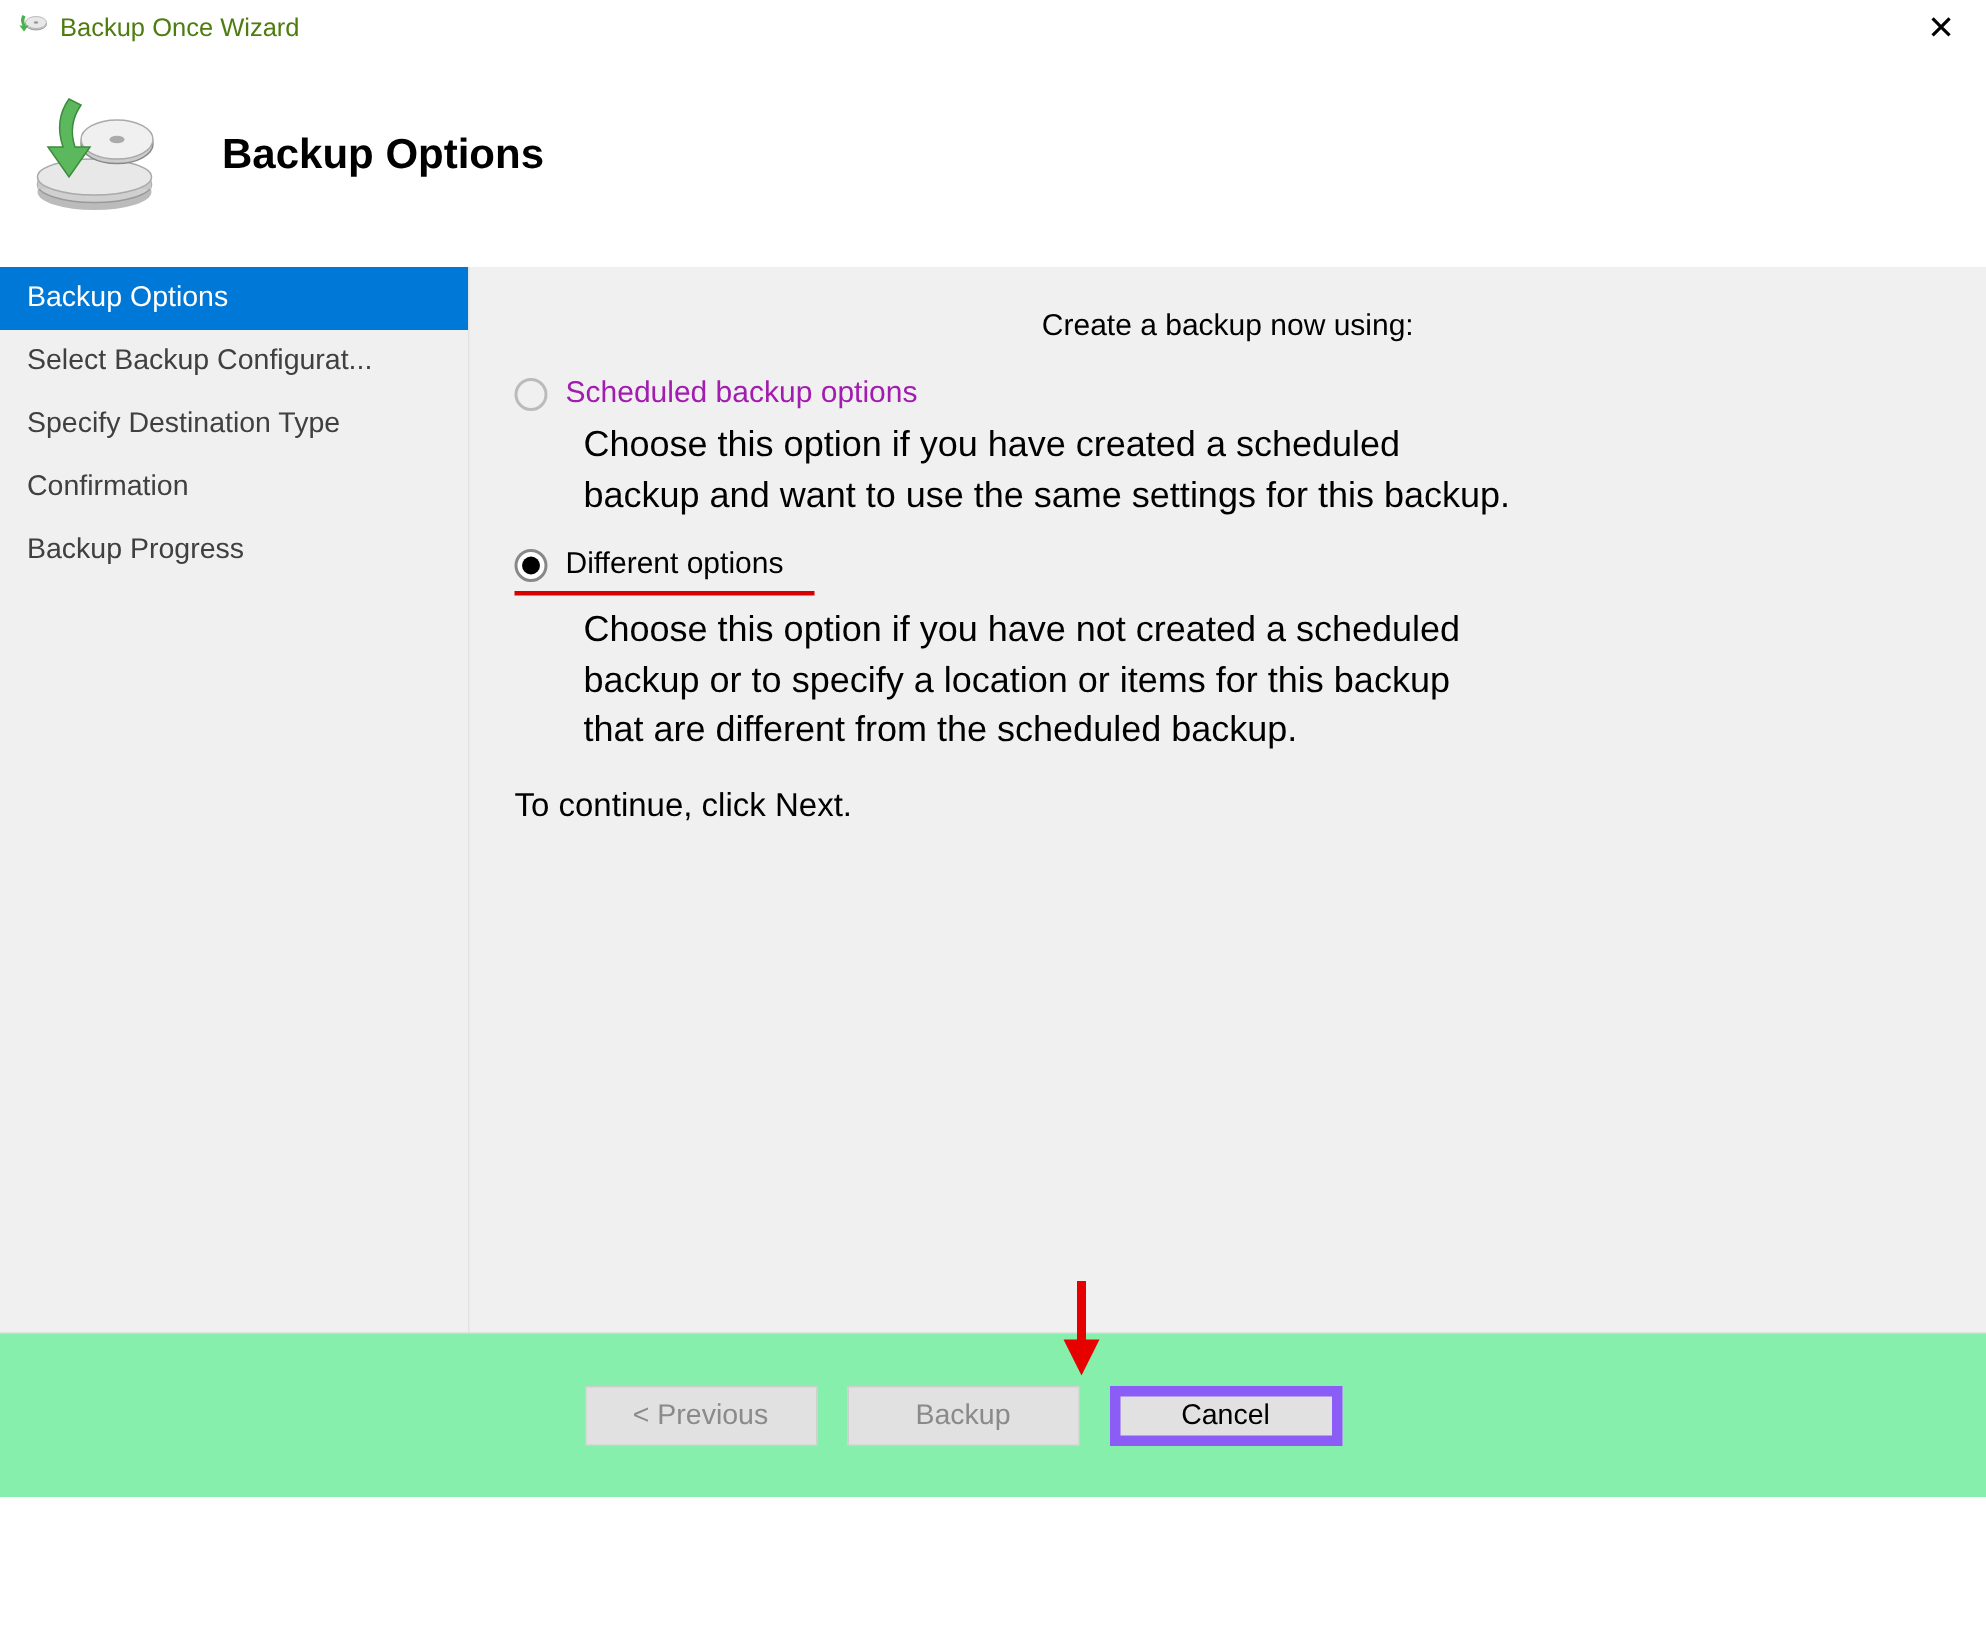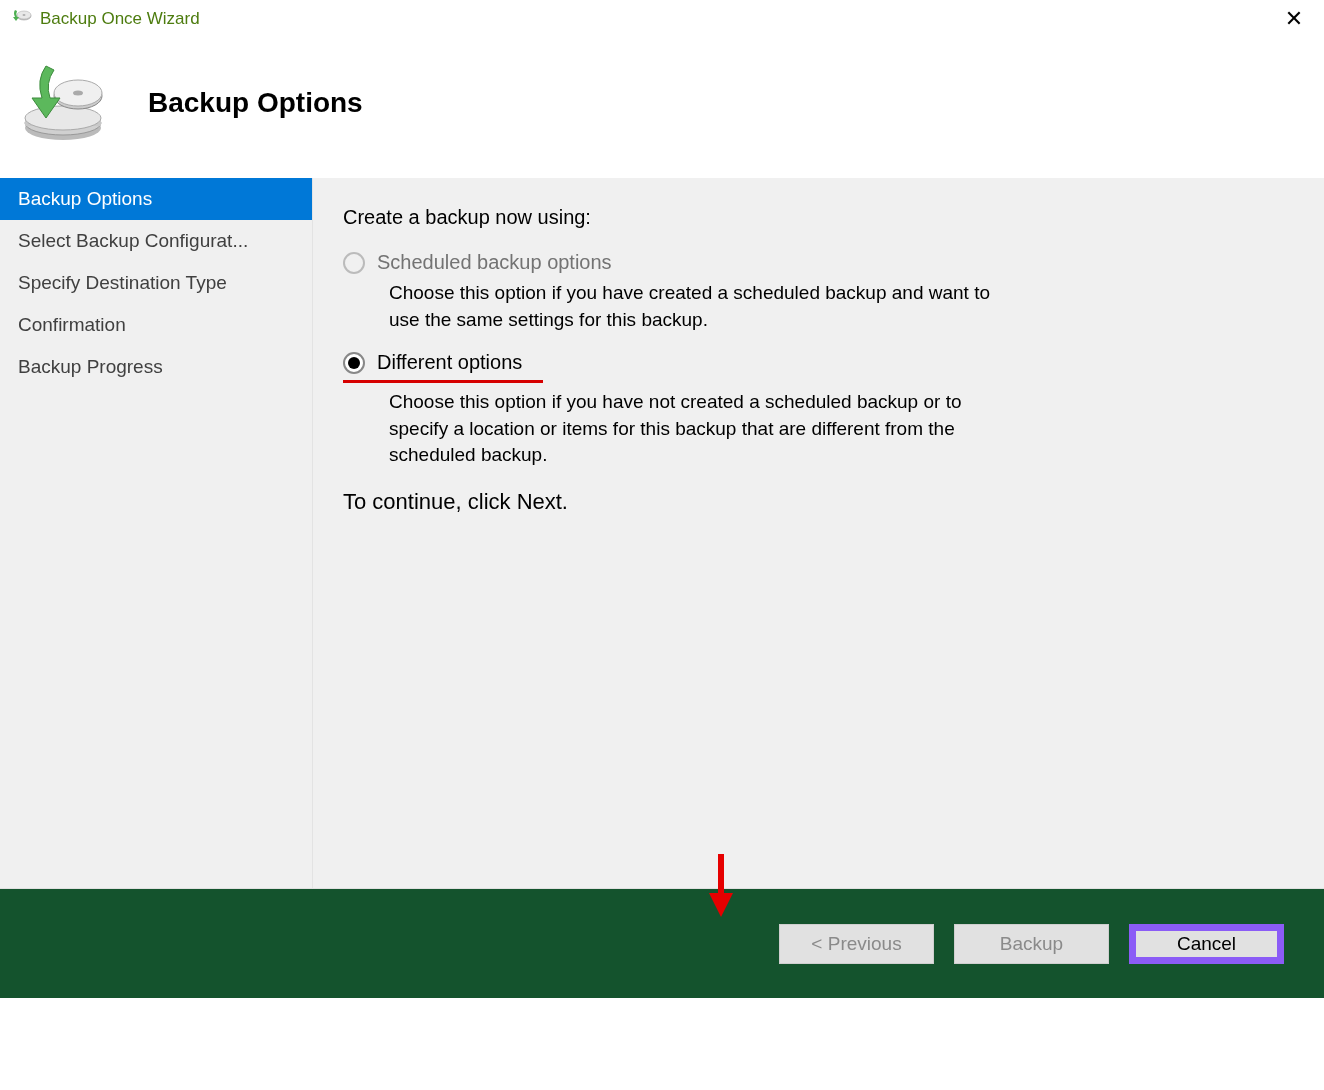--- a/index.html
+++ b/index.html
@@ -78,20 +78,21 @@
       flex: 1;
       background: #f0f0f0;
       padding: 28px 30px 20px 30px;
       border-left: 1px solid #e3e3e3;
       position: relative;
     }
     .content .intro {
       font-size: 20px;
       color: #000;
       margin-bottom: 22px;
+      text-align: center;
     }
     .option {
       margin-bottom: 18px;
     }
     .option-row {
       display: flex;
       align-items: center;
       margin-bottom: 6px;
     }
     .radio {
@@ -115,48 +116,48 @@
       width: 12px;
       height: 12px;
       background: #000;
       border-radius: 50%;
       display: block;
     }
     .option-label {
       font-size: 20px;
     }
     .option-label.disabled {
-      color: #737373;
+      color: #a21caf;
     }
     .option-desc {
-      font-size: 19px;
+      font-size: 24px;
       color: #000;
       margin-left: 46px;
       line-height: 1.4;
       max-width: 620px;
     }
     .underline-annot {
       height: 3px;
       background: #d60000;
       width: 200px;
       margin-top: 2px;
       margin-left: 0;
     }
     .continue-text {
       font-size: 22px;
       color: #000;
       margin-top: 20px;
     }
     .footer {
       height: 110px;
-      background: #14532d;
+      background: #86efac;
       border-top: 1px solid #e0e0e0;
       display: flex;
       align-items: center;
-      justify-content: flex-end;
+      justify-content: center;
       padding-right: 40px;
       gap: 20px;
       position: relative;
     }
     .btn {
       width: 155px;
       height: 40px;
       font-size: 19px;
       background: #e1e1e1;
       border: 7px solid #8b5cf6;

